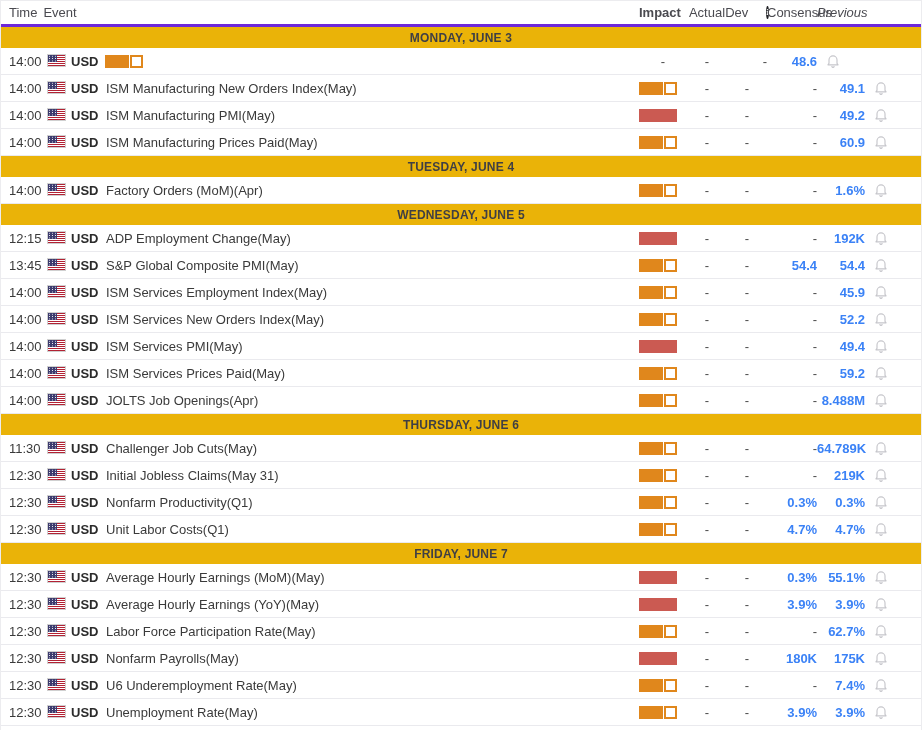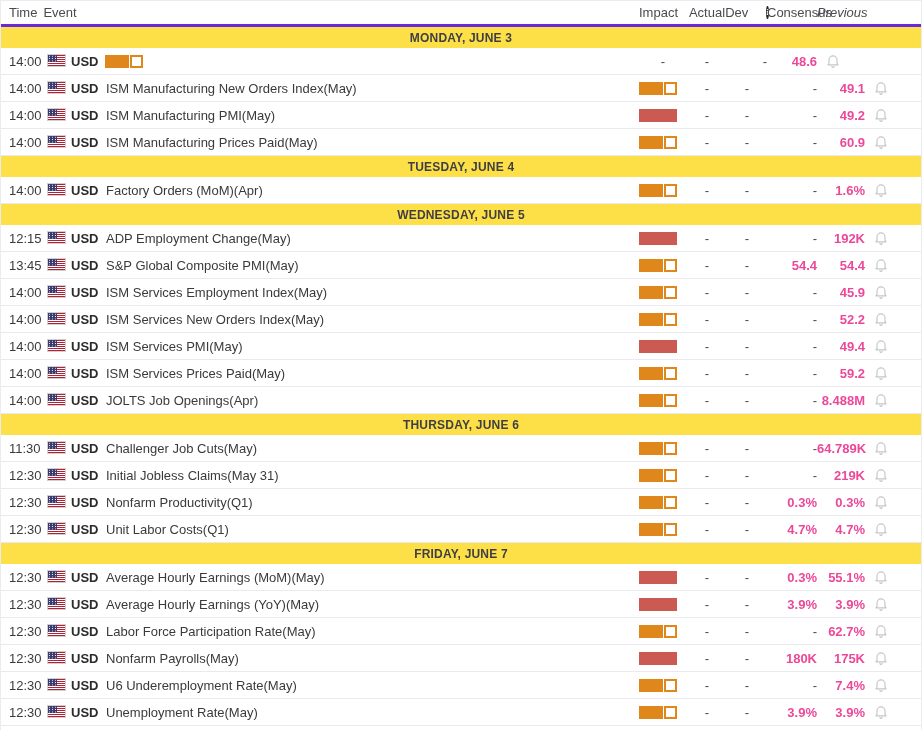--- a/index.html
+++ b/index.html
@@ -21,36 +21,36 @@
   }
   
   .header-row {
     height: 26px;
     border-bottom: 3px solid #6d28d9;
     color: #4a4a50;
     font-size: 13px;
     background: #fff;
   }
   .h-left { display: flex; align-items: center; padding-left: 8px; gap: 6px; }
-  .h-impact { text-align: left; }
+  .h-impact { text-align: left; font-weight: bold; }
   .h-actual { text-align: center; }
   .h-dev { text-align: center; display: flex; align-items: center; justify-content: center; gap: 18px; }
   .h-consensus { text-align: right; }
   .h-previous { text-align: right; font-style: italic; }
   .info-icon {
     width: 13px; height: 13px; border-radius: 50%;
     background: #222327; color: #fff;
     font-size: 9px; font-weight: 700; font-family: "Liberation Serif", serif;
     display: inline-flex; align-items: center; justify-content: center;
     line-height: 1;
   }
   
   .day-row {
     height: 21px;
-    background: #fde047;
+    background: #eab308;
     color: #3f3f44;
     font-size: 12px;
     font-weight: 700;
     display: flex; align-items: center; justify-content: center;
     letter-spacing: .2px;
   }
   
   .event-row {
     height: 27px;
     border-bottom: 1px solid #eaeaee;
@@ -76,21 +76,21 @@
   .event-name { padding-left: 1px; color: #3a3a3a; cursor: pointer; }
   
   .impact-cell { display: flex; align-items: center; }
   .impact-bar { display: flex; height: 13px; width: 38px; }
   .impact-bar.medium .seg-fill { width: 24px; height: 13px; }
   .impact-bar.medium .seg-empty {
     width: 13px; height: 13px; margin-left: 1px;
     background: #fff;
   }
   .impact-bar.high .seg-fill { width: 38px; height: 13px; }
-  .val { font-weight: 700; color: #ec4899; }
+  .val { font-weight: 700; color: #3b82f6; }
   .dash { font-weight: 400; color: #4a4a4a; }
   .c-actual { text-align: center; }
   .c-dev { text-align: center; }
   .c-consensus { text-align: right; }
   .c-previous { text-align: right; }
   .c-bell { display: flex; align-items: center; justify-content: flex-start; padding-left: 8px; cursor: pointer; }
   .bell-svg { display: block; }
 </style>
 </head>
 <body>

